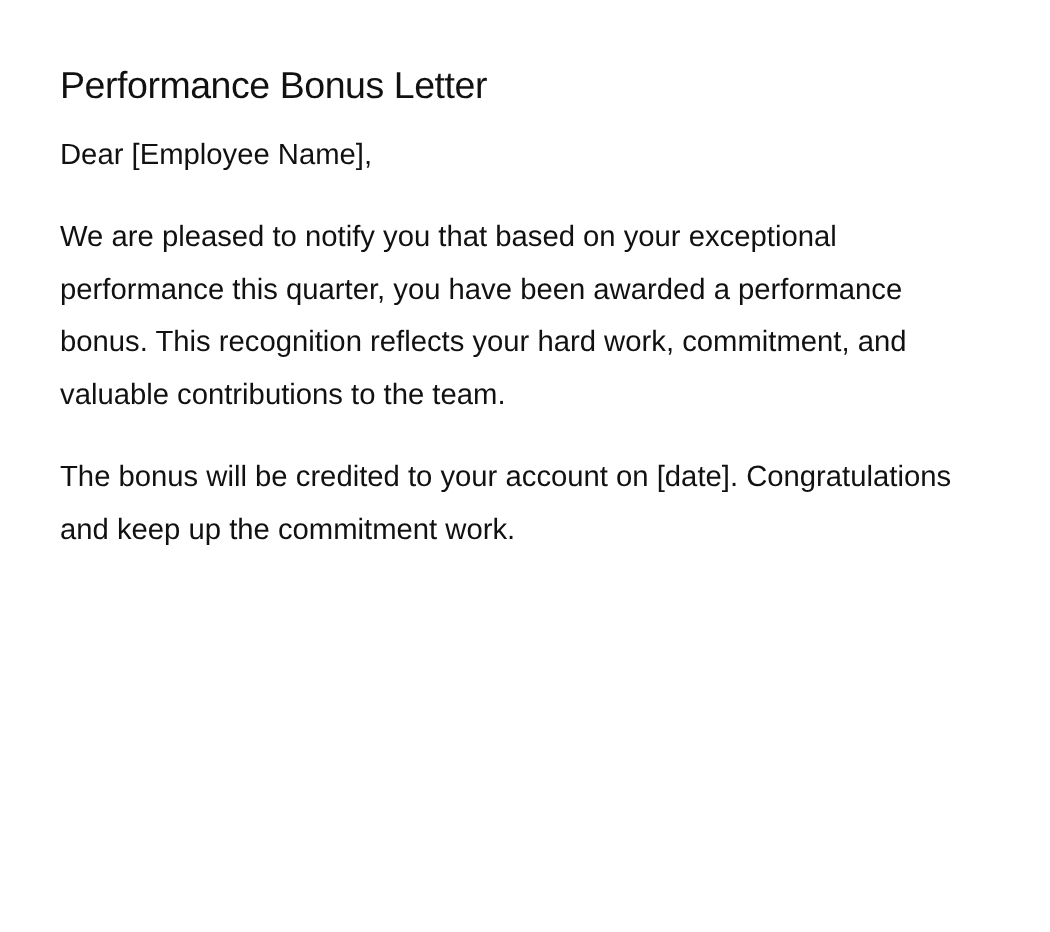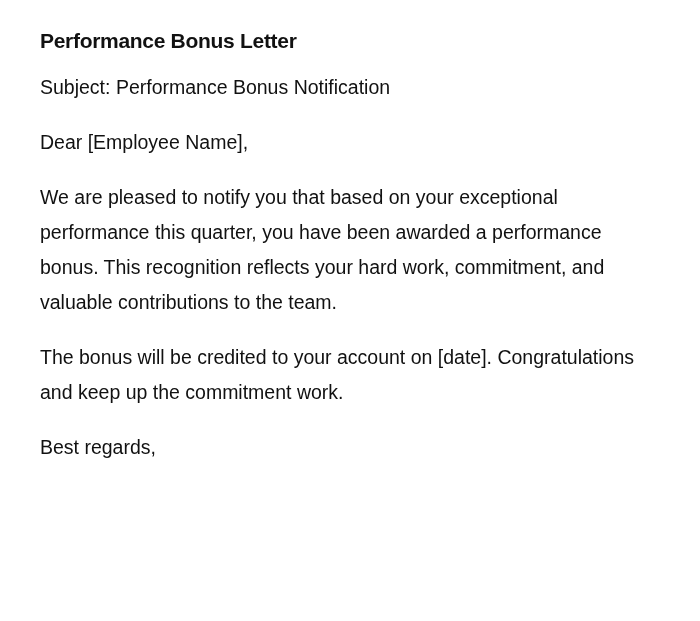--- a/index.html
+++ b/index.html
@@ -1,23 +1,21 @@
 <!DOCTYPE html>
 <html><head>
   <meta charset="utf-8">
   <style>
     html, body { margin: 0; padding: 0; background: #ffffff; }
     body { width: 700px; height: 621px; overflow: hidden; font-family: "Liberation Sans", sans-serif; color: #111111; }
     .page { padding: 26px 40px 0 40px; }
-    .title { font-size: 21px; font-weight: bold; margin: 0 0 14px 0; line-height: 30px; letter-spacing: -0.3px; }
+    .title { font-size: 25px; font-weight: normal; margin: 16px 0 14px 0; line-height: 30px; letter-spacing: -0.3px; }
     .para { font-size: 19.5px; line-height: 35px; margin: 0 0 20px 0; }
   </style>
 </head>
 <body>
 
 <div class="page">
   <h1 class="title">Performance Bonus Letter</h1>
-  <p class="para">Subject: Performance Bonus Notification</p>
   <p class="para">Dear [Employee Name],</p>
   <p class="para">We are pleased to notify you that based on your exceptional performance this quarter, you have been awarded a performance bonus. This recognition reflects your hard work, commitment, and valuable contributions to the team.</p>
   <p class="para">The bonus will be credited to your account on [date]. Congratulations and keep up the commitment work.</p>
-  <p class="para">Best regards,</p>
 </div>
 
 </body></html>

